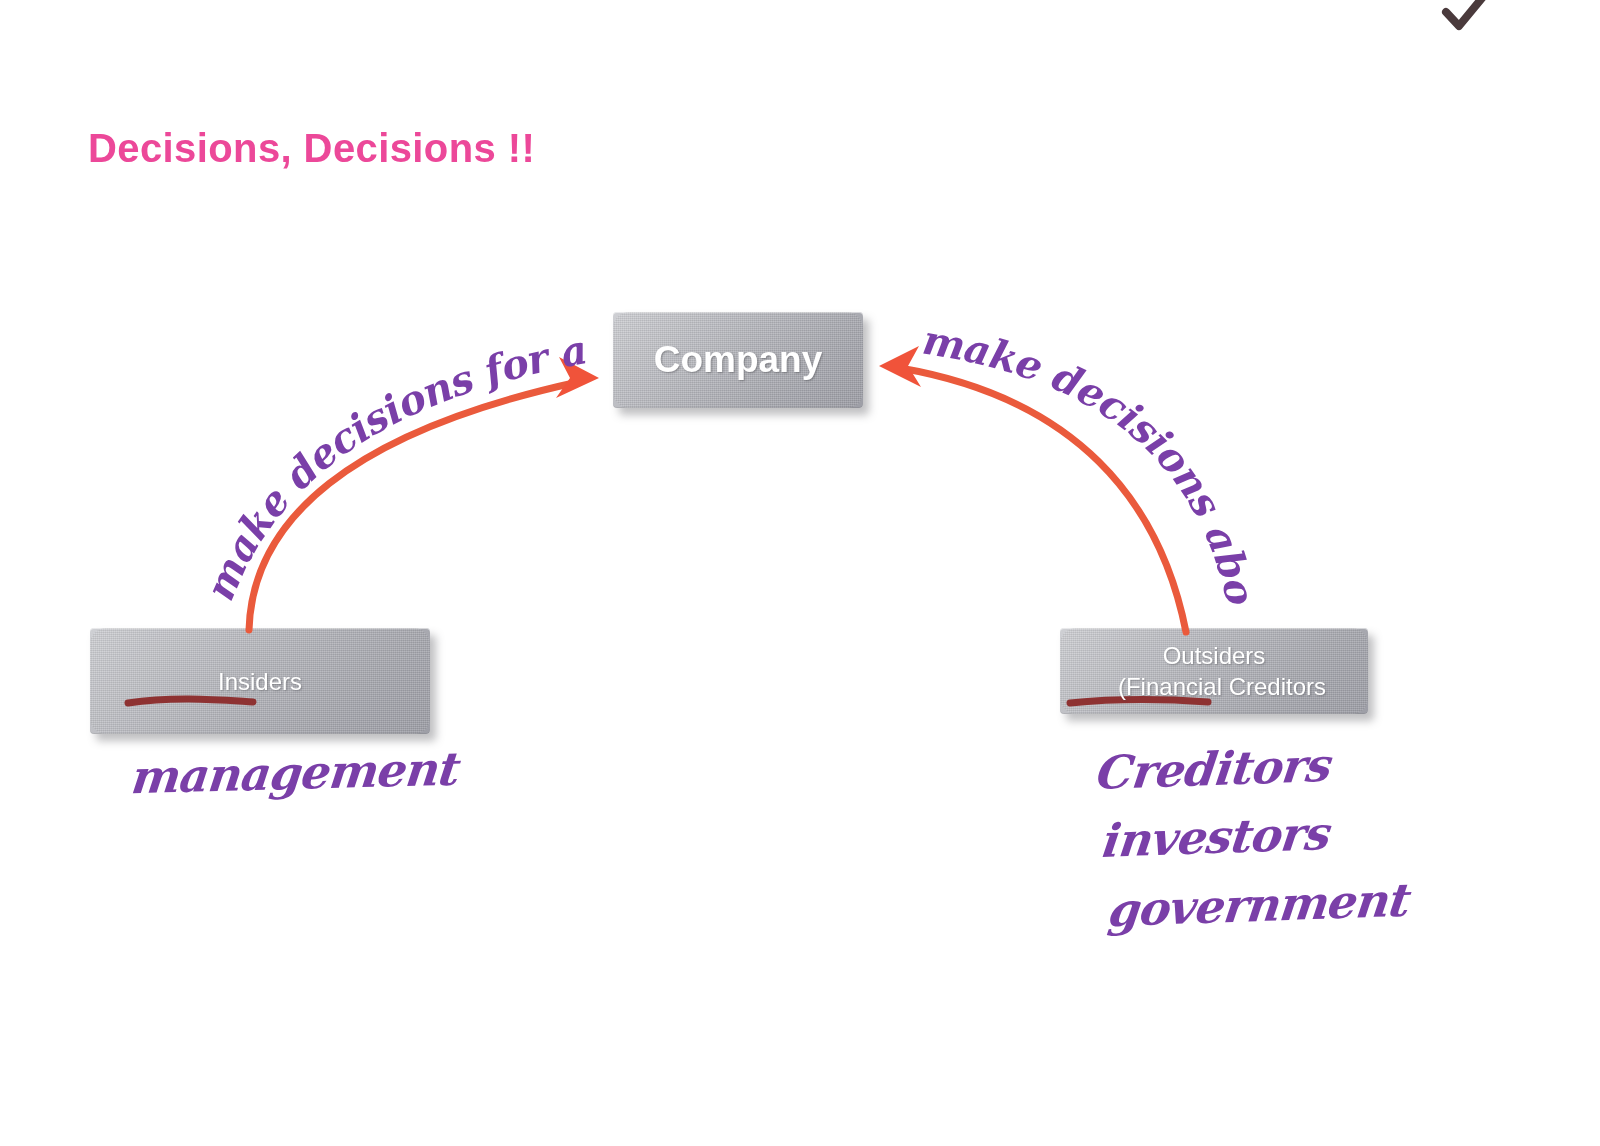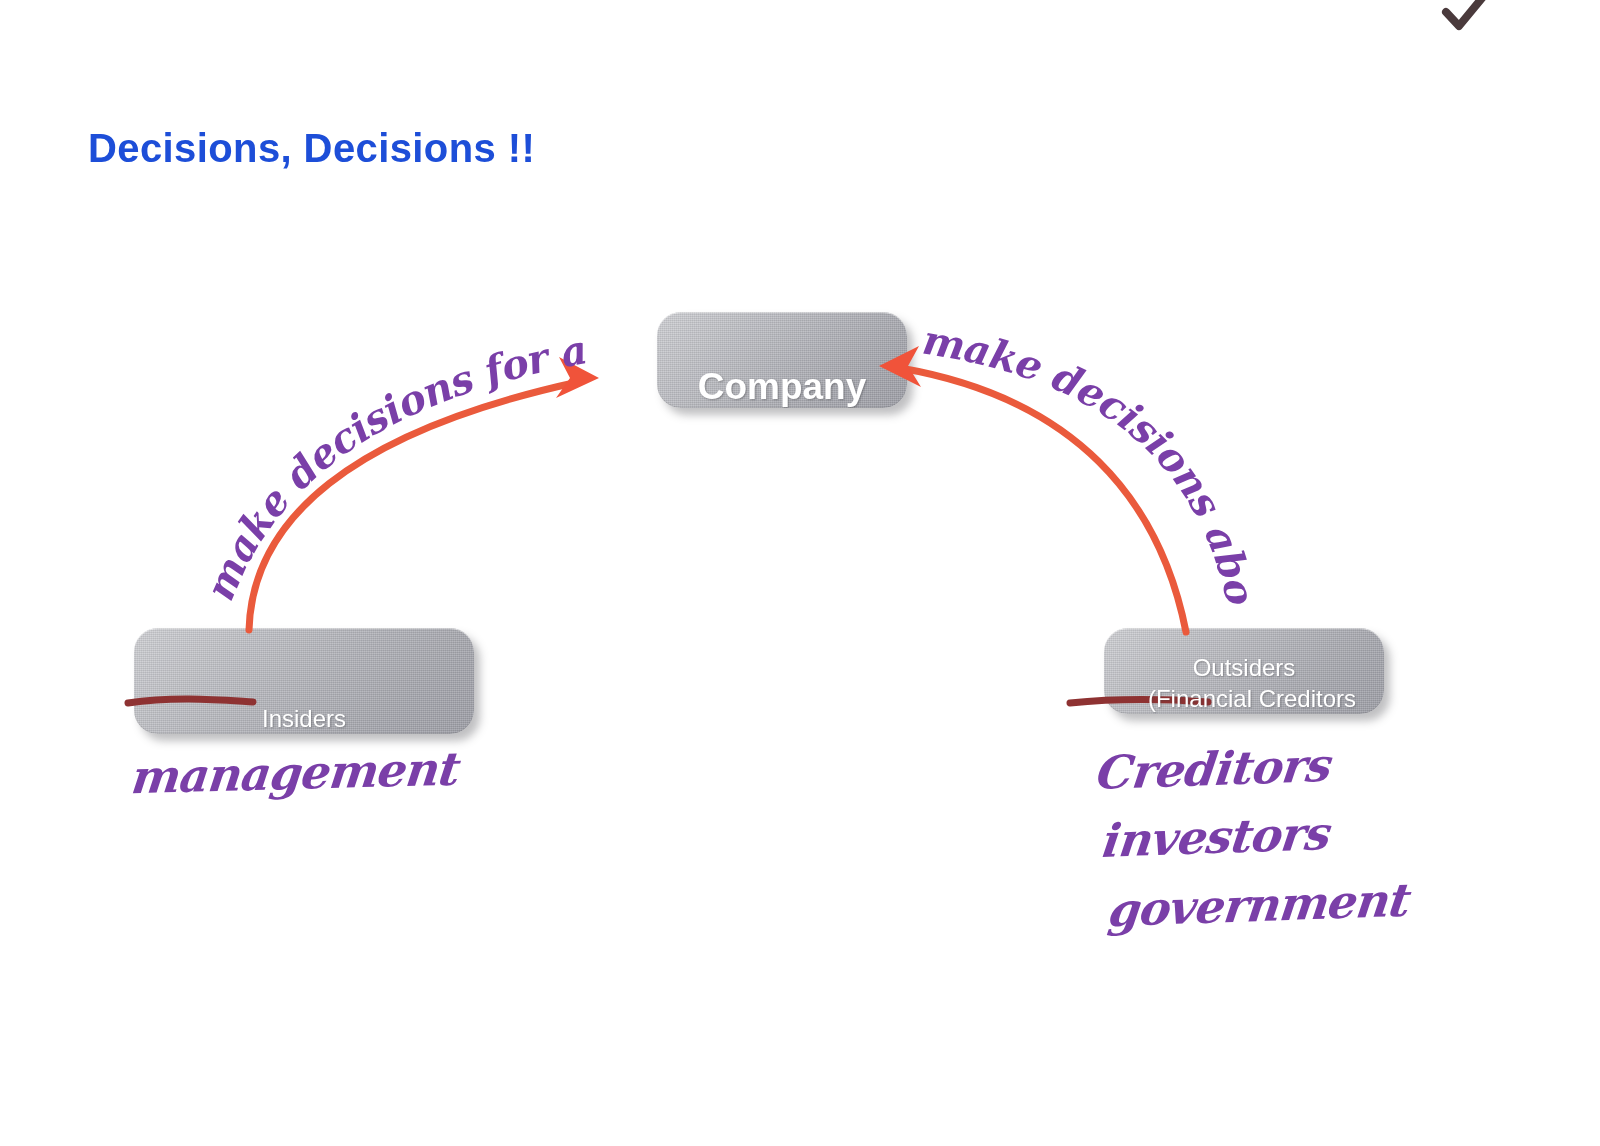--- a/index.html
+++ b/index.html
@@ -19,48 +19,47 @@
     overflow: hidden;
   }
 
   
   #slide-title {
     position: absolute;
     left: 88px;
     top: 126px;
     font-size: 40px;
     font-weight: bold;
-    color: #1d4ed8;
+    color: #ec4899;
     letter-spacing: 0.4px;
     white-space: nowrap;
   }
 
   
   .node-box {
     position: absolute;
-    border-radius: 24px;
+    border-radius: 4px;
     background:
       linear-gradient(140deg,
         #cfd0d4 0%,
         #c2c3c8 22%,
         #b4b5bb 48%,
         #a7a8af 74%,
         #9d9ea6 100%);
     box-shadow:
       6px 7px 9px rgba(90, 90, 95, 0.38),
       inset 0 1px 0 rgba(255, 255, 255, 0.55),
       inset 0 -1px 0 rgba(0, 0, 0, 0.08);
     display: flex;
     flex-direction: column;
     align-items: center;
-    justify-content: flex-end;
+    justify-content: center;
     color: #ffffff;
     text-align: center;
     overflow: hidden;
-    margin-left: 44px;
   }
   .node-box::after {
     
     content: "";
     position: absolute;
     left: 0; top: 0; right: 0; bottom: 0;
     pointer-events: none;
     background-image:
       repeating-linear-gradient(0deg,
         rgba(255,255,255,0.10) 0px,
@@ -91,21 +90,21 @@
 
   #insiders-box {
     left: 90px;
     top: 628px;
     width: 340px;
     height: 106px;
   }
   #outsiders-box {
     left: 1060px;
     top: 628px;
-    width: 280px;
+    width: 308px;
     height: 86px;
   }
   #insiders-box .box-line-1,
   #outsiders-box .box-line-1,
   #insiders-box .box-line-2,
   #outsiders-box .box-line-2 {
     position: relative;
     z-index: 2;
     font-size: 24px;
     line-height: 31px;

